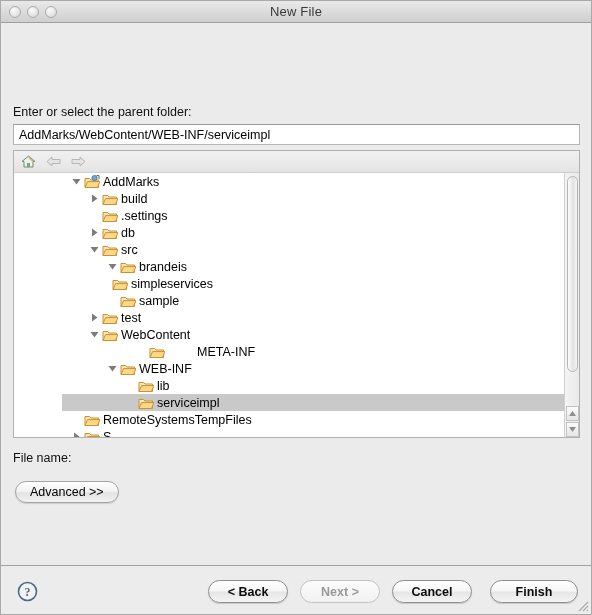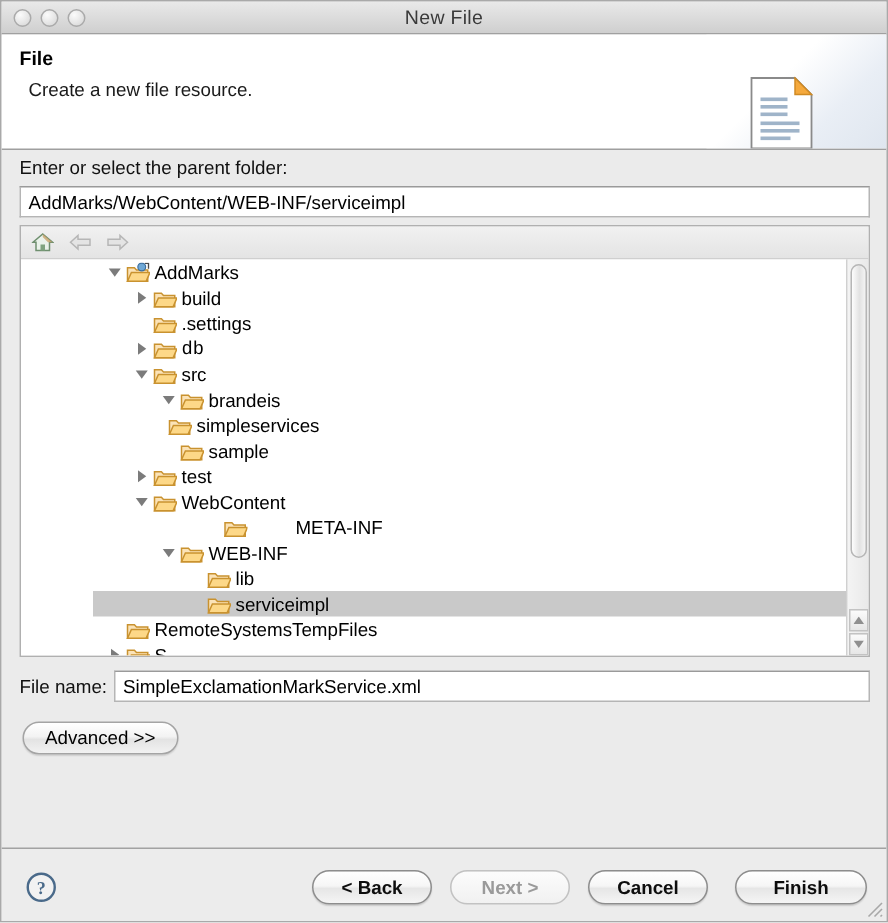--- a/index.html
+++ b/index.html
@@ -187,39 +187,20 @@
 
   <div id="titlebar">
     <div class="traffic-wrap">
       <div class="tl"></div>
       <div class="tl"></div>
       <div class="tl"></div>
     </div>
     <div id="title-text">New File</div>
   </div>
 
-  <div id="header">
-    <div id="header-art"></div>
-    <div id="header-icon">
-      <svg width="44" height="50" viewBox="0 0 44 50">
-        <polygon points="2,1 31,1 42,12 42,48 2,48" fill="#ffffff" stroke="#8a8a8a" stroke-width="1.2"></polygon>
-        <polygon points="31,1 42,12 31,12" fill="#f5a93c" stroke="#d08a23" stroke-width="1"></polygon>
-        <g fill="#9fb4c9">
-          <rect x="8" y="14" width="18" height="2.4"></rect>
-          <rect x="8" y="19" width="18" height="2.4"></rect>
-          <rect x="8" y="24" width="18" height="2.4"></rect>
-          <rect x="8" y="30" width="26" height="2.4"></rect>
-          <rect x="8" y="35" width="26" height="2.4"></rect>
-          <rect x="8" y="40" width="20" height="2.4"></rect>
-        </g>
-      </svg>
-    </div>
-    <div id="header-title">File</div>
-    <div id="header-desc">Create a new file resource.</div>
-  </div>
 
   <div id="body">
 
     <div class="field-label" id="parent-label">Enter or select the parent folder:</div>
 
     <div class="txtfield" id="parent-input">
       <span>AddMarks/WebContent/WEB-INF/serviceimpl</span>
     </div>
 
     <div id="tree-box">
@@ -280,21 +261,21 @@
               <svg width="9" height="9" viewBox="0 0 9 9"></svg>
             </span>
             <span class="ticon">
               <svg width="16" height="14" viewBox="0 0 16 14">
                 <path d="M1 3.5 L1 12.5 L14.5 12.5 L14.5 5 L7 5 L5.6 3.5 Z" fill="#fbe3b8" stroke="#c9922f" stroke-width="1"></path>
                 <path d="M1 12.5 L3.6 6.6 L16 6.6 L13.4 12.5 Z" fill="#fdd888" stroke="#c9922f" stroke-width="1"></path>
               </svg>
             </span>
             <span class="tlabel">.settings</span>
           </div>
-          <div class="trow" style="padding-left: 26px; font-family: Liberation Mono, monospace;">
+          <div class="trow" style="padding-left: 26px;">
             <span class="twist">
               <svg width="9" height="9" viewBox="0 0 9 9">
                 <polygon fill="#7b7b7b" points="2,0.5 7.5,4.5 2,8.5"></polygon>
               </svg>
             </span>
             <span class="ticon">
               <svg width="16" height="14" viewBox="0 0 16 14">
                 <path d="M1 3.5 L1 12.5 L14.5 12.5 L14.5 5 L7 5 L5.6 3.5 Z" fill="#fbe3b8" stroke="#c9922f" stroke-width="1"></path>
                 <path d="M1 12.5 L3.6 6.6 L16 6.6 L13.4 12.5 Z" fill="#fdd888" stroke="#c9922f" stroke-width="1"></path>
               </svg>
@@ -468,23 +449,20 @@
         </div>
         <div class="sb-arrow" id="sb-down">
           <svg width="7" height="5" viewBox="0 0 7 5">
               <polygon points="3.5,5 7,0 0,0" fill="#8f8f8f"></polygon>
             </svg>
         </div>
       </div>
     </div>
 
     <div class="field-label" id="filename-label">File name:</div>
-    <div class="txtfield" id="filename-input">
-      <span>SimpleExclamationMarkService.xml</span>
-    </div>
 
     <div id="advanced-btn">Advanced &gt;&gt;</div>
   </div>
 
   <div id="footer">
     <div id="help-btn">
       <svg width="21" height="21" viewBox="0 0 21 21">
         <circle cx="10.5" cy="10.5" r="9" fill="#f2f2f2" stroke="#4a6a8a" stroke-width="1.6"></circle>
         <text x="10.5" y="15" font-size="12" font-family="Liberation Serif, serif" font-weight="bold" fill="#4a6a8a" text-anchor="middle">?</text>
       </svg>

